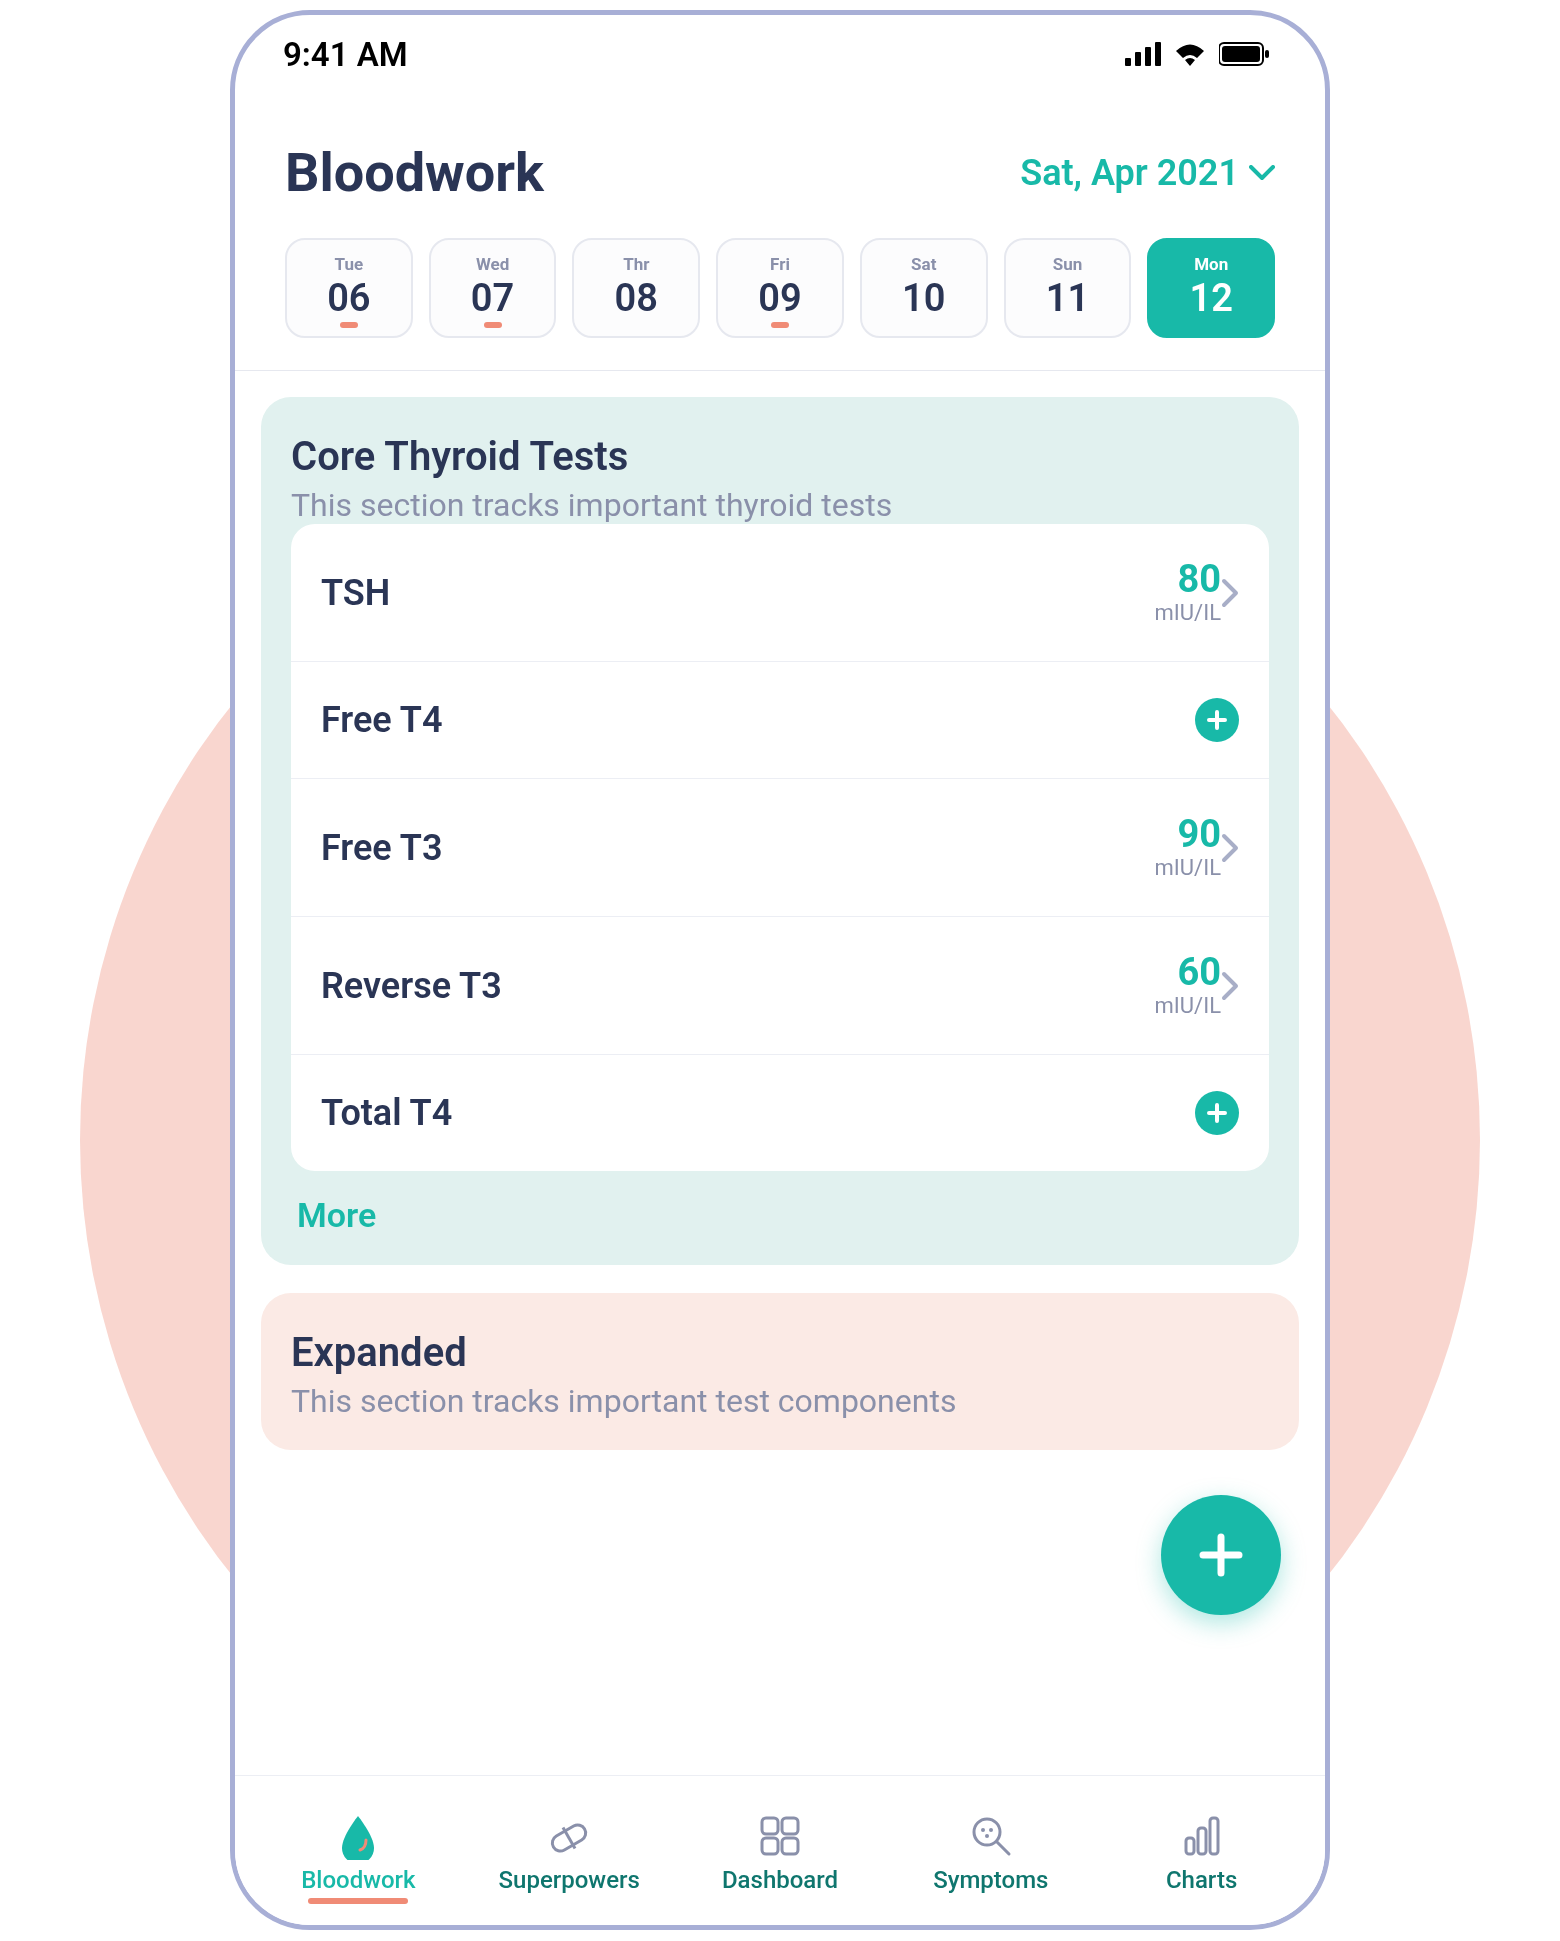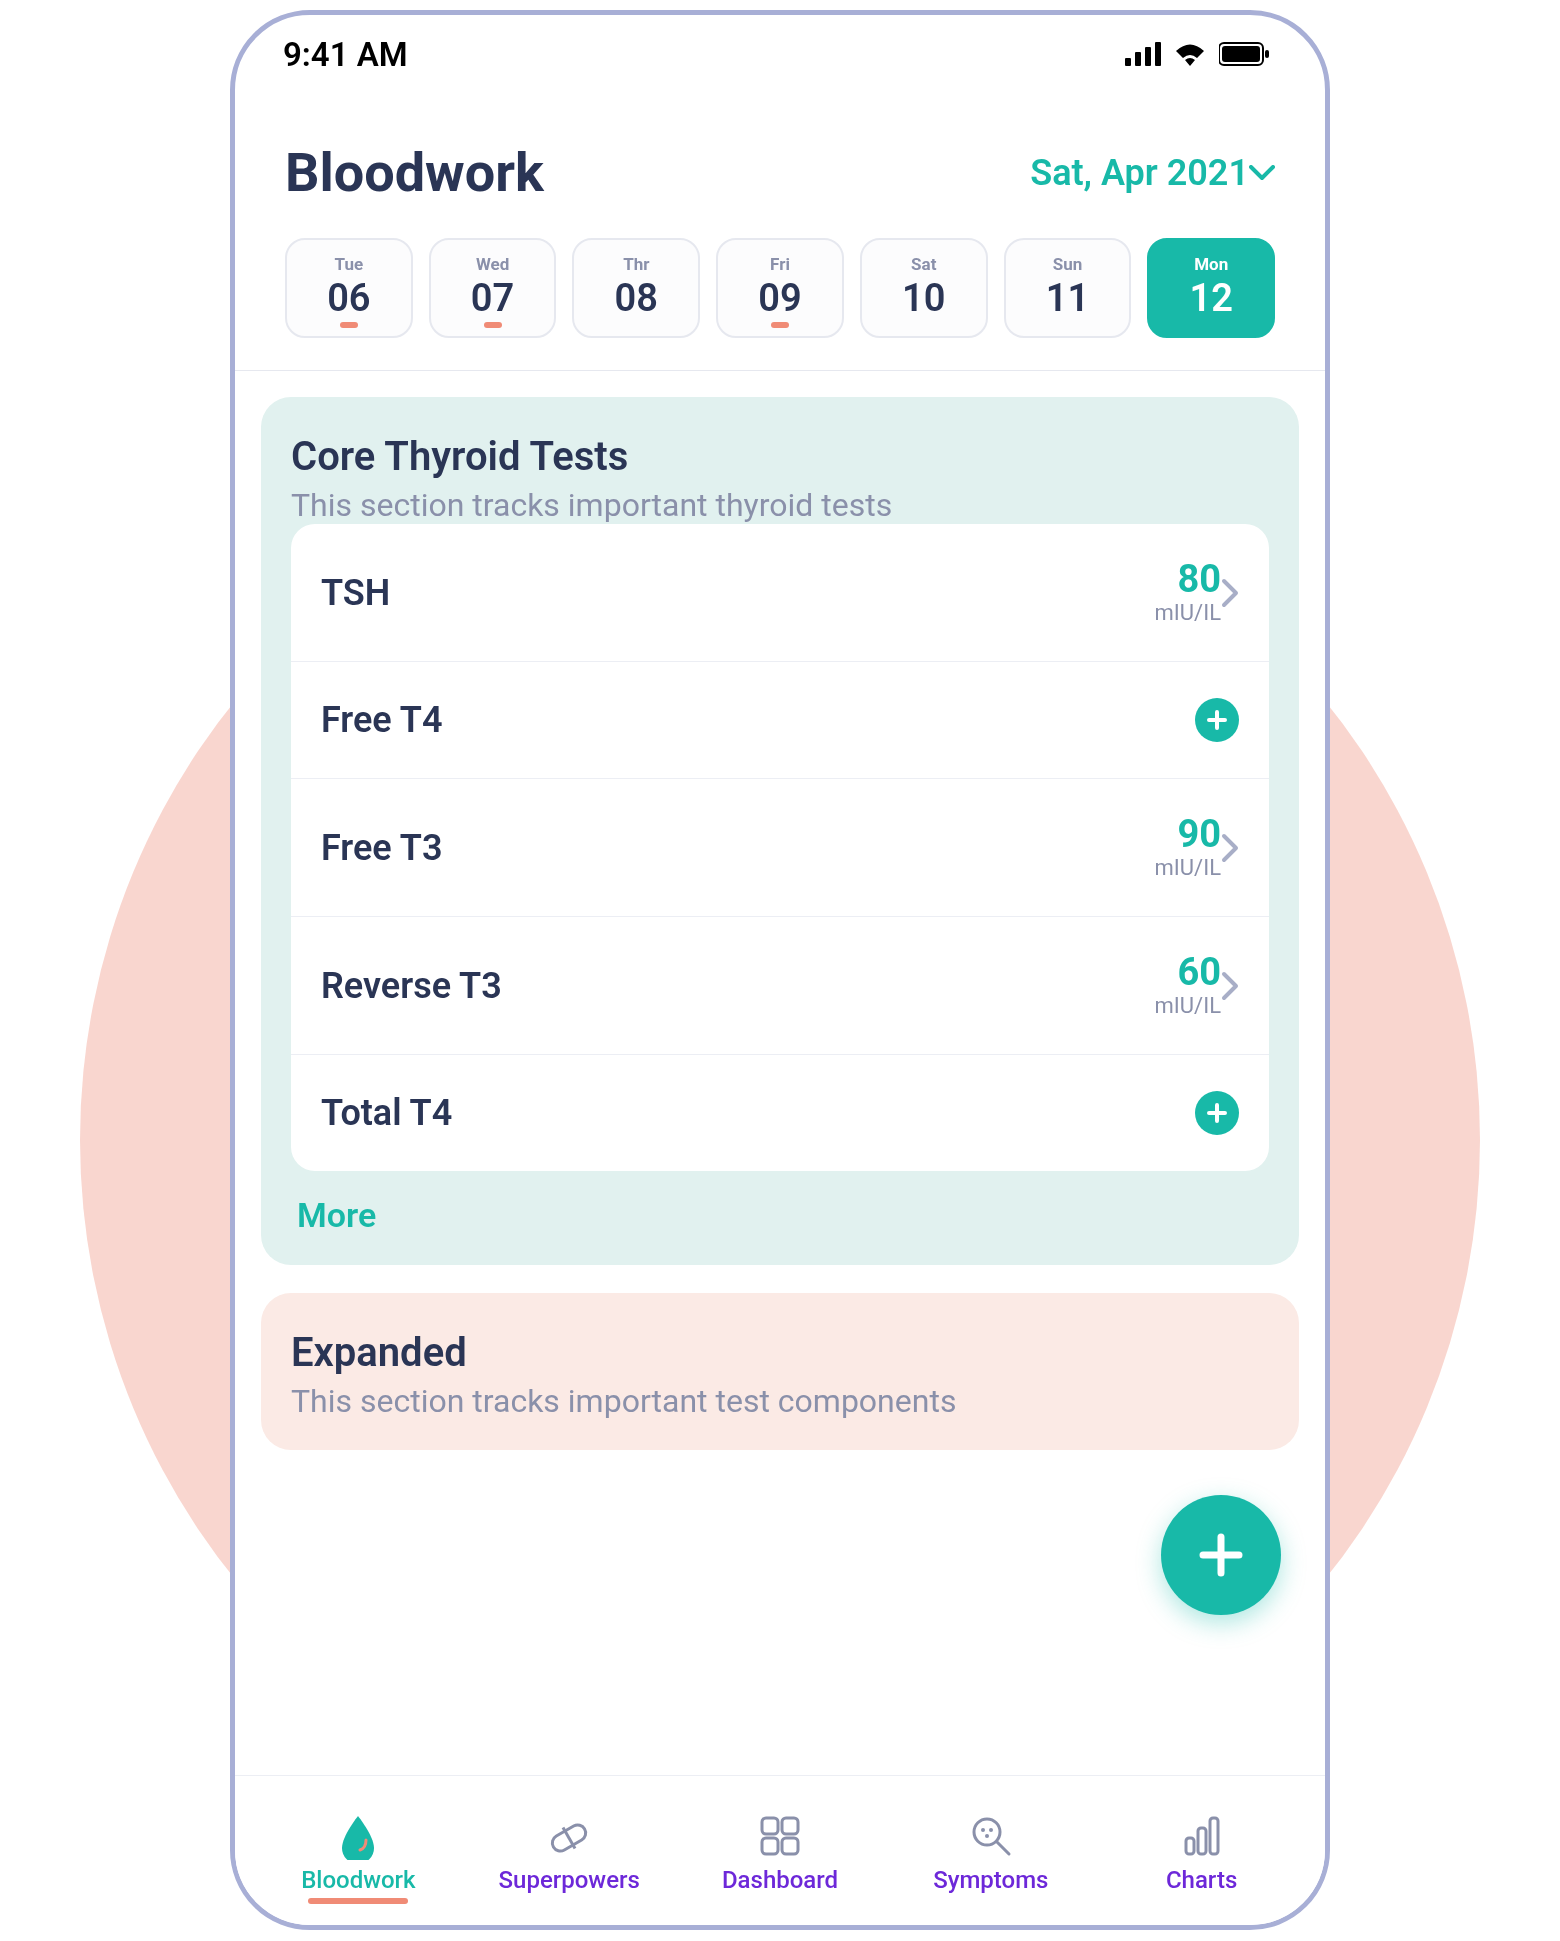--- a/index.html
+++ b/index.html
@@ -48,21 +48,21 @@
   }
   .status-icons { display: flex; gap: 12px; align-items: center; }
   .header {
     padding: 48px 50px 24px 50px;
     display: flex;
     justify-content: space-between;
     align-items: center;
   }
   .page-title { font-size: 54px; font-weight: 700; color: #2a3555; }
   .date-picker {
-    display: flex; align-items: center; gap: 0;
+    display: flex; align-items: center; gap: 10px;
     color: #18b9a8; font-size: 36px; font-weight: 600;
   }
   .day-row {
     display: flex; gap: 16px; padding: 10px 50px 32px 50px;
     border-bottom: 1px solid #e6e8ef;
   }
   .day {
     flex: 1; border: 2px solid #e6e8ef; border-radius: 20px;
     padding: 14px 0 16px 0; text-align: center; background: #fcfcfd;
     position: relative;
@@ -105,21 +105,21 @@
     width: 120px; height: 120px; border-radius: 50%;
     background: #18b9a8; display: flex; align-items: center; justify-content: center;
     box-shadow: 0 8px 24px rgba(24,185,168,0.35);
   }
   .tabbar {
     height: 150px; background: #fff; border-top: 1px solid #eceef4;
     display: flex; justify-content: space-around; align-items: center;
     padding: 14px 18px 10px 18px;
     position: relative;
   }
-  .tab { display: flex; flex-direction: column; align-items: center; gap: 6px; color: #6d28d9; flex:1; position:relative; }
+  .tab { display: flex; flex-direction: column; align-items: center; gap: 6px; color: #0f766e; flex:1; position:relative; }
   .tab.active { color: #18b9a8; }
   .tab-label { font-size: 24px; font-weight: 500; }
   .tab-underline {
     position: absolute; bottom: -10px; height: 6px; width: 100px; background: #f08b76; border-radius: 3px;
   }
   svg { display: block; }
 </style>
 </head>
 <body>
 

